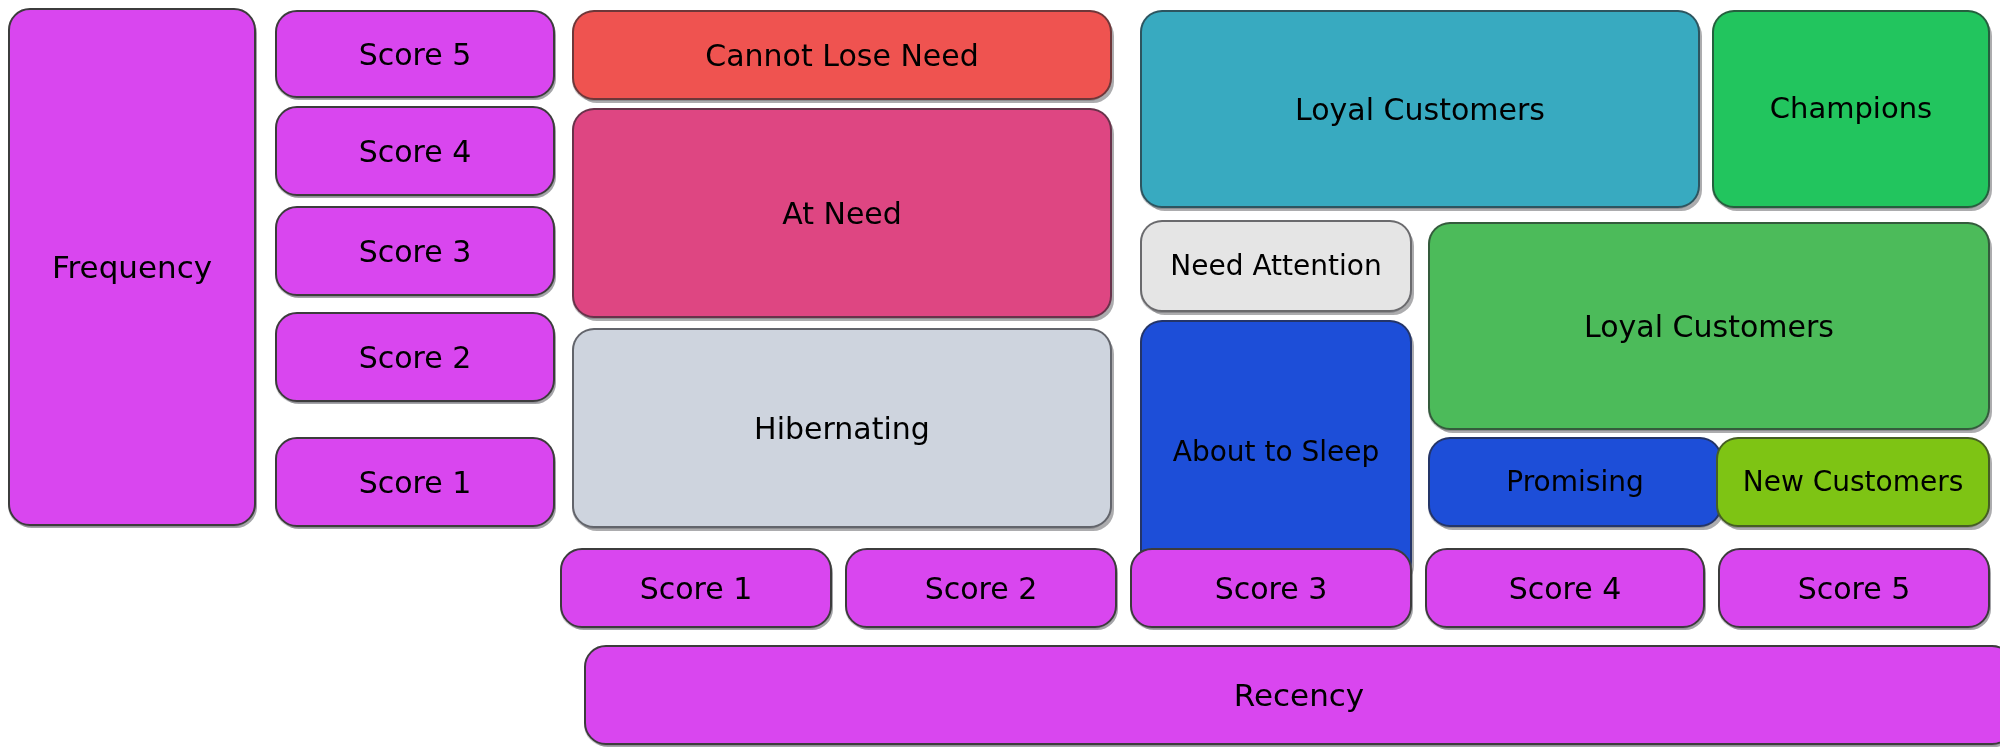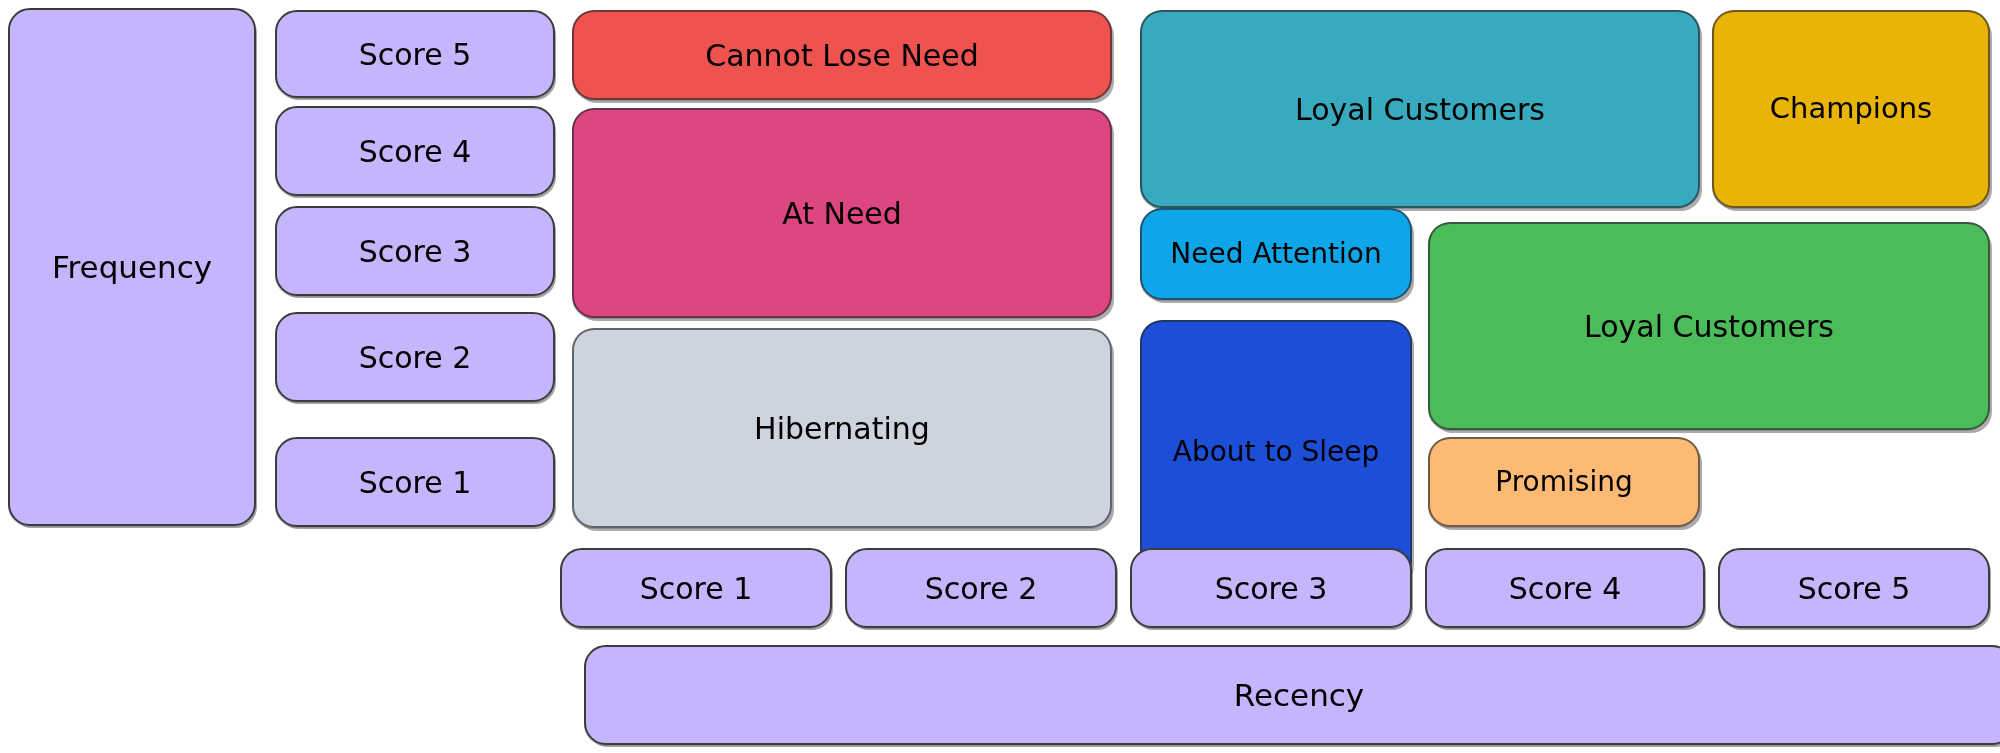--- a/index.html
+++ b/index.html
@@ -26,21 +26,21 @@
     display: flex;
     align-items: center;
     justify-content: center;
     text-align: center;
     color: #000000;
     line-height: 1.1;
   }
 
   
   .box.outline {
-    background: #c4b5fd;
+    background: #d946ef;
     border: 2px solid #3c3c3c;
     box-shadow: 2px 3px 0 -1px rgba(90,90,96,.55),
                 -1px 2px 0 -1px rgba(120,120,126,.35);
     text-align: center;
   }
 
   
   .box.filled {
     border: 2px solid rgba(40,40,45,.65);
     box-shadow: 3px 4px 0 -1px rgba(70,70,76,.45),
@@ -94,40 +94,43 @@
   </div>
 
   <div class="box filled" style="left:572px; top:328px; width:540px; height:200px; background:#ced4de;align-items:center;">
     <span class="label t-seg-lg">Hibernating</span>
   </div>
 
   <div class="box filled" style="left:1140px; top:10px; width:560px; height:198px; background:#38aac0;">
     <span class="label t-seg-lg">Loyal Customers</span>
   </div>
 
-  <div class="box filled" style="left:1712px; top:10px; width:278px; height:198px; background:#eab308;">
+  <div class="box filled" style="left:1712px; top:10px; width:278px; height:198px; background:#22c55e;">
     <span class="label t-seg-md">Champions</span>
   </div>
 
-  <div class="box filled" style="left:1140px; top:208px; width:272px; height:92px; background:#0ea5e9;">
+  <div class="box filled" style="left:1140px; top:220px; width:272px; height:92px; background:#e5e5e5;">
     <span class="label t-seg-sm">Need Attention</span>
   </div>
 
   <div class="box filled" style="left:1140px; top:320px; width:272px; height:264px; background:#1d4ed8;justify-content:center;">
     <span class="label t-seg-sm">About to Sleep</span>
   </div>
 
   <div class="box filled" style="left:1428px; top:222px; width:562px; height:208px; background:#4cbb5a;">
     <span class="label t-seg-lg">Loyal Customers</span>
   </div>
 
-  <div class="box filled" style="left:1428px; top:437px; width:272px; height:90px; background:#fdba74;">
+  <div class="box filled" style="left:1428px; top:437px; width:294px; height:90px; background:#1d4ed8;">
     <span class="label t-seg-sm">Promising</span>
   </div>
 
+  <div class="box filled" style="left:1716px; top:437px; width:274px; height:90px; background:#7ec414;">
+    <span class="label t-seg-sm">New Customers</span>
+  </div>
 
   <div class="box outline" style="left:560px; top:548px; width:272px; height:80px;">
     <span class="label t-score">Score 1</span>
   </div>
   <div class="box outline" style="left:845px; top:548px; width:272px; height:80px;">
     <span class="label t-score">Score 2</span>
   </div>
   <div class="box outline" style="left:1130px; top:548px; width:282px; height:80px;">
     <span class="label t-score">Score 3</span>
   </div>

